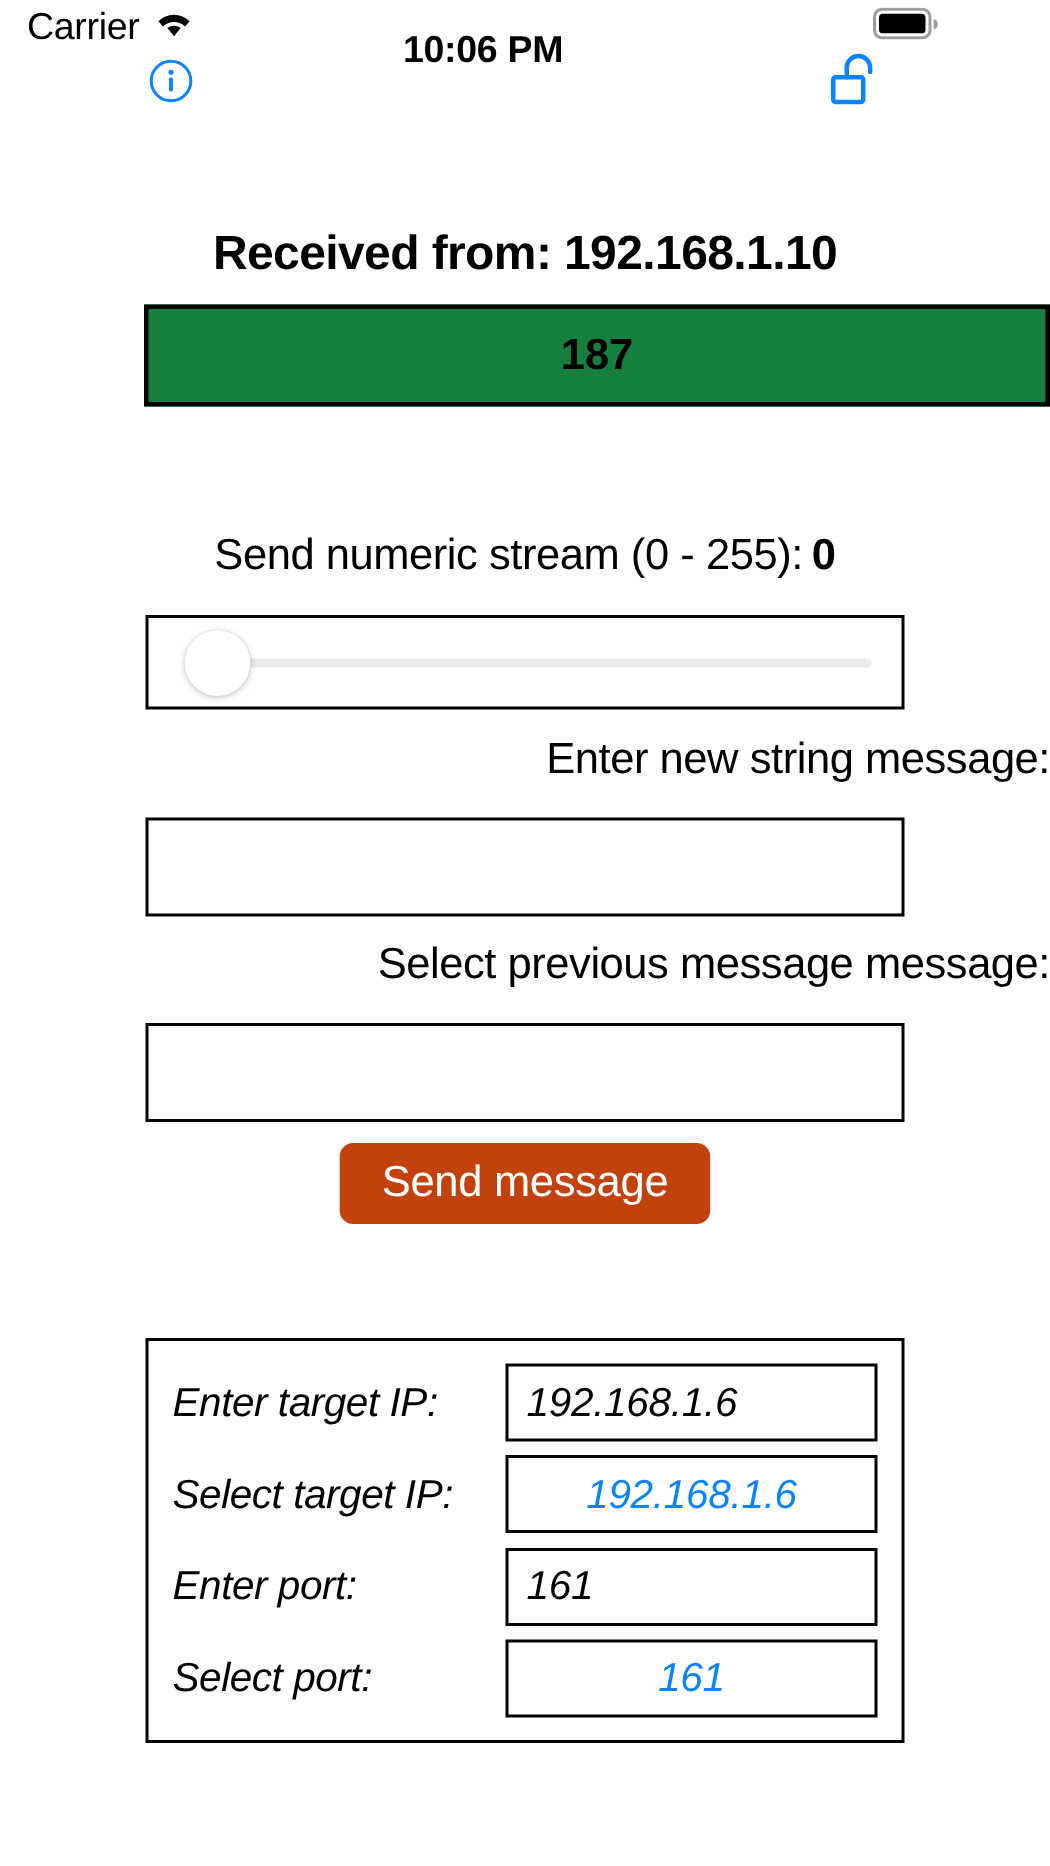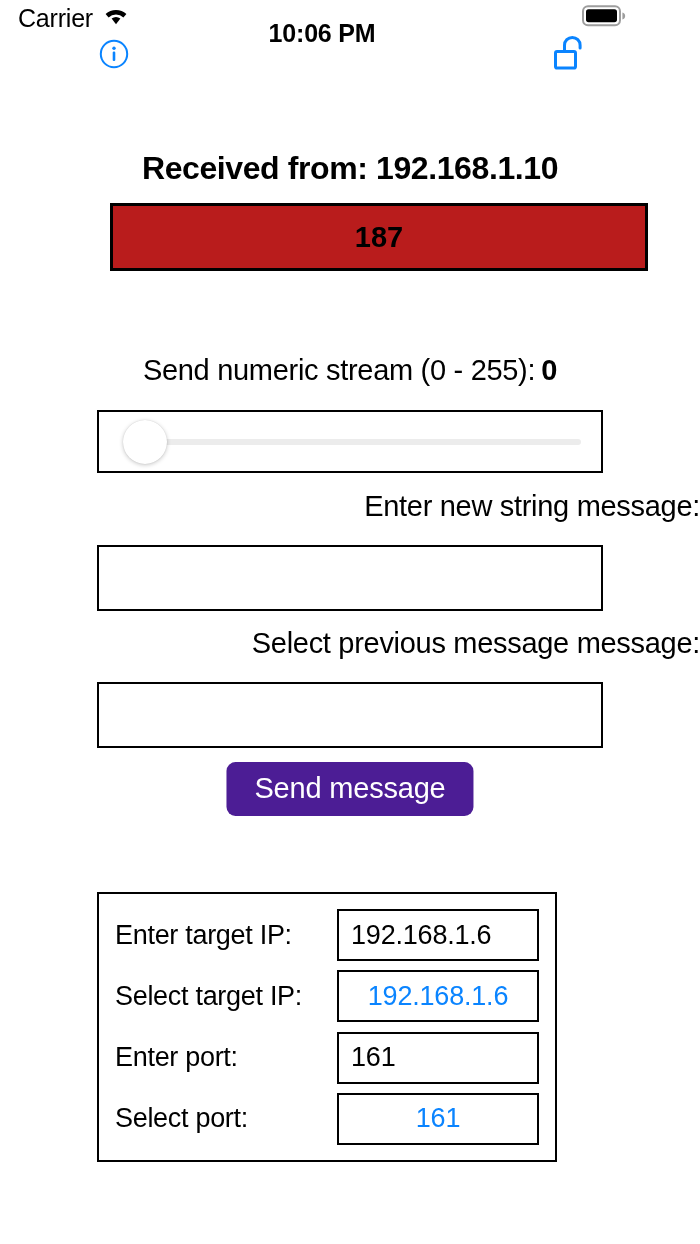--- a/index.html
+++ b/index.html
@@ -98,25 +98,25 @@
     left: 0; right: 0;
     text-align: center;
     font-size: 32px;
     font-weight: bold;
     color: #000;
     letter-spacing: -0.4px;
   }
   .received-box {
     position: absolute;
     top: 203px;
-    left: 110px;
-    width: 538px;
+    left: 96px;
+    width: 604px;
     height: 68px;
     border: 3px solid #000;
-    background: #b91c1c;
+    background: #15803d;
     display: flex;
     align-items: center;
     justify-content: center;
   }
   .received-value {
     font-size: 29px;
     font-weight: bold;
     color: #000;
   }
 
@@ -205,44 +205,45 @@
     padding: 0 10px;
   }
 
   
   .send-button {
     position: absolute;
     top: 762px;
     left: 50%;
     transform: translateX(-50%);
     padding: 11px 28px 13px 28px;
-    background: #4c1d95;
+    background: #c2410c;
     border: none;
     border-radius: 9px;
     color: #ffffff;
     font-family: "Liberation Sans", sans-serif;
     font-size: 29px;
     letter-spacing: -0.2px;
     cursor: pointer;
     line-height: 1.05;
   }
 
   
   .settings-panel {
     position: absolute;
     top: 892px;
     left: 97px;
-    width: 460px;
+    width: 506px;
     height: 270px;
     border: 2px solid #000;
     background: #fff;
     padding: 13px 16px;
     display: flex;
     flex-direction: column;
     justify-content: space-between;
+    font-style: italic;
   }
   .settings-row {
     display: flex;
     align-items: center;
     height: 56px;
   }
   .settings-row-label {
     font-size: 27px;
     color: #000;
     letter-spacing: -0.3px;

